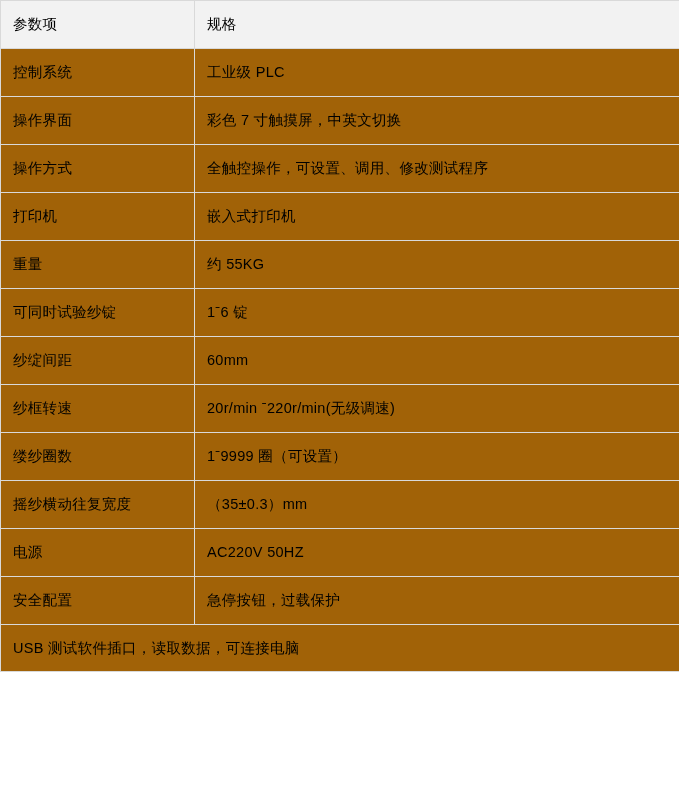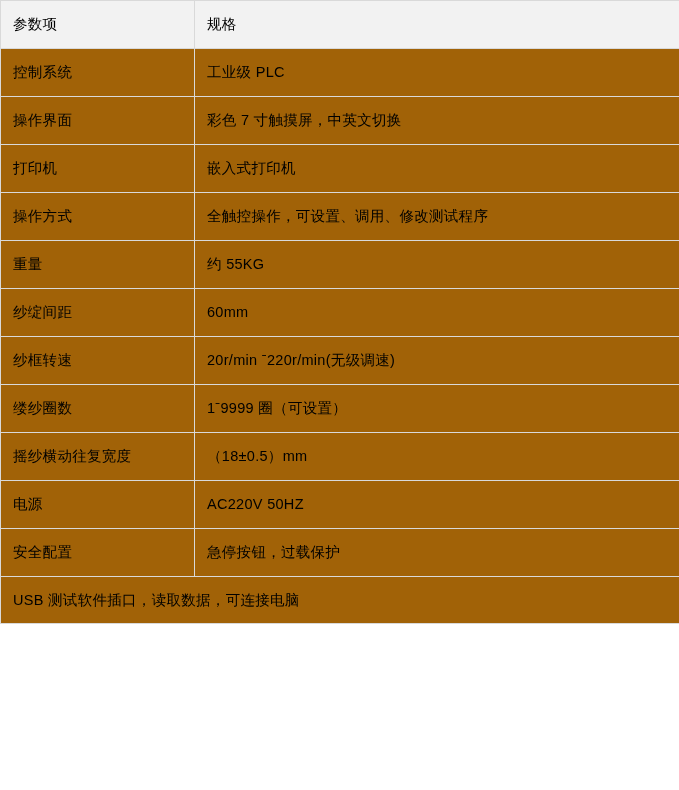--- a/index.html
+++ b/index.html
@@ -62,46 +62,50 @@
   <tbody>
     <tr>
       <td>控制系统</td>
       <td>工业级 PLC</td>
     </tr>
     <tr>
       <td>操作界面</td>
       <td>彩色 7 寸触摸屏，中英文切换</td>
     </tr>
     <tr>
+      <td>操作方式</td>
+      <td>全触控操作，可设置、调用、修改测试程序</td>
+    </tr>
+    <tr>
       <td>打印机</td>
       <td>嵌入式打印机</td>
     </tr>
     <tr>
-      <td>操作方式</td>
-      <td>全触控操作，可设置、调用、修改测试程序</td>
+      <td>重量</td>
+      <td>约 55KG</td>
     </tr>
     <tr>
-      <td>重量</td>
-      <td>约 55KG</td>
+      <td>可同时试验纱锭</td>
+      <td>1ˉ6 锭</td>
     </tr>
     <tr>
       <td>纱绽间距</td>
       <td>60mm</td>
     </tr>
     <tr>
       <td>纱框转速</td>
       <td>20r/min ˉ220r/min(无级调速)</td>
     </tr>
     <tr>
       <td>缕纱圈数</td>
       <td>1ˉ9999 圈（可设置）</td>
     </tr>
     <tr>
       <td>摇纱横动往复宽度</td>
-      <td>（18±0.5）mm</td>
+      <td>（35±0.3）mm</td>
     </tr>
     <tr>
       <td>电源</td>
       <td>AC220V 50HZ</td>
     </tr>
     <tr>
       <td>安全配置</td>
       <td>急停按钮，过载保护</td>
     </tr>
     <tr class="footer-row">

